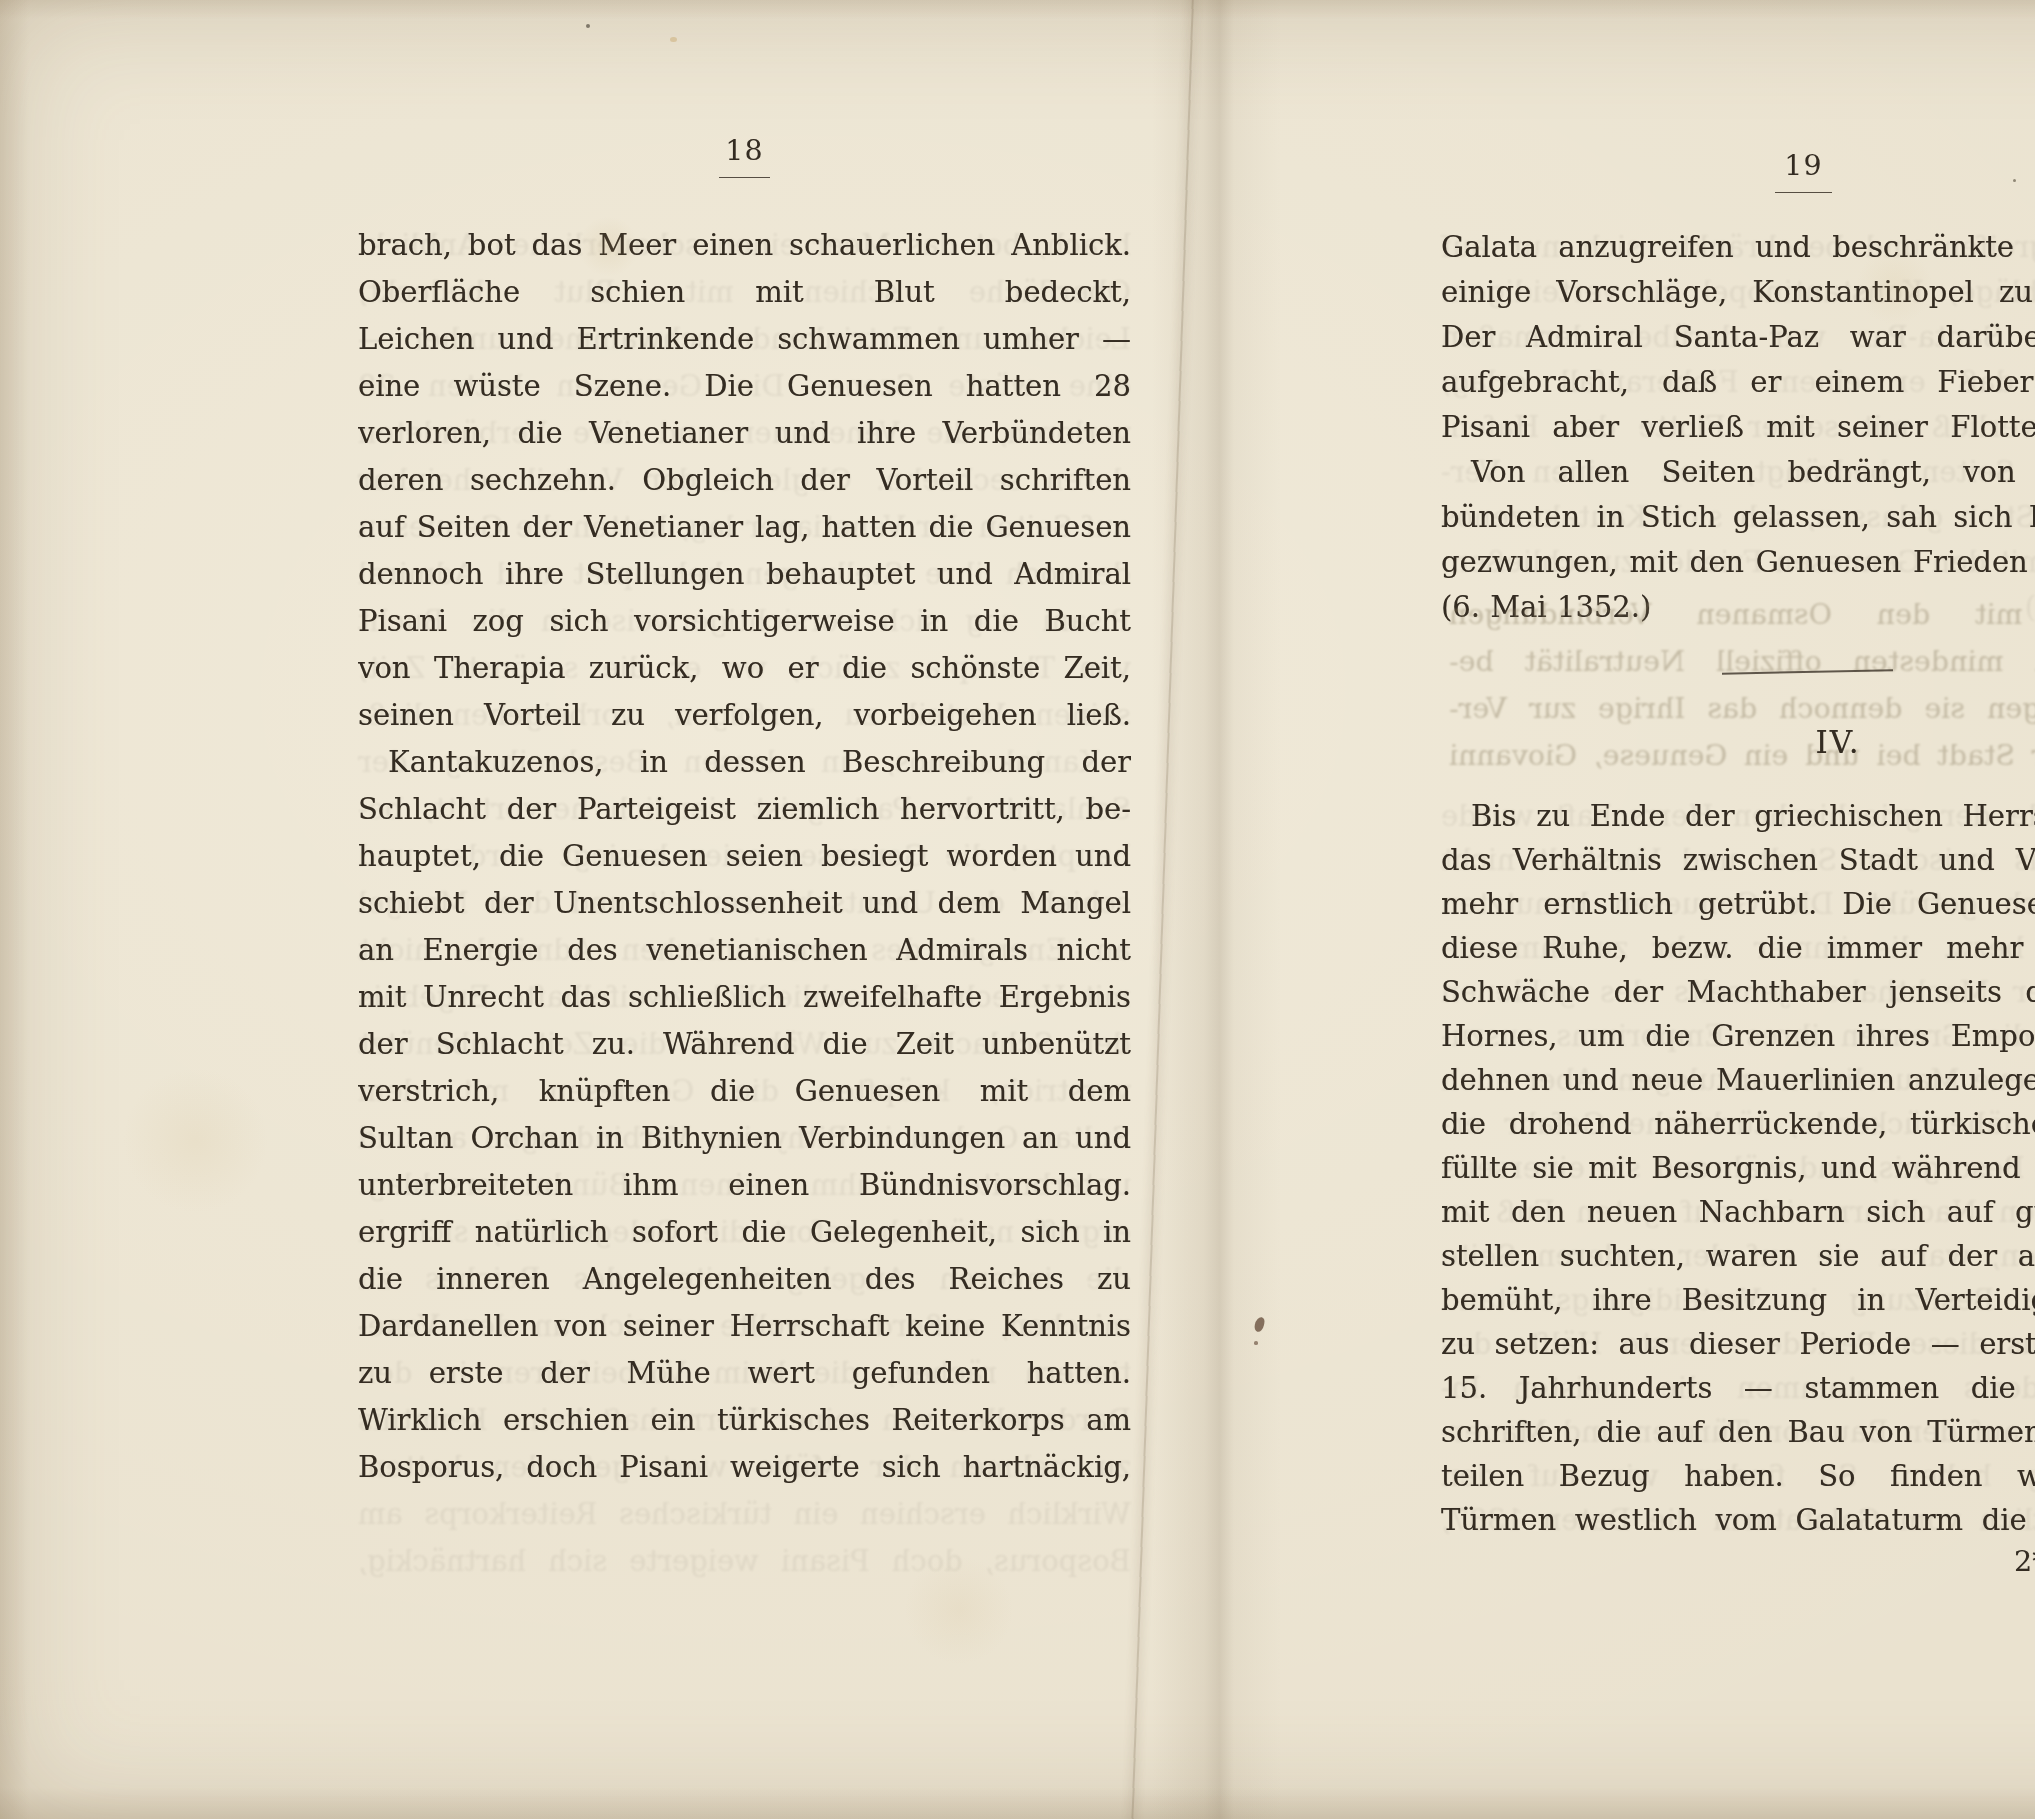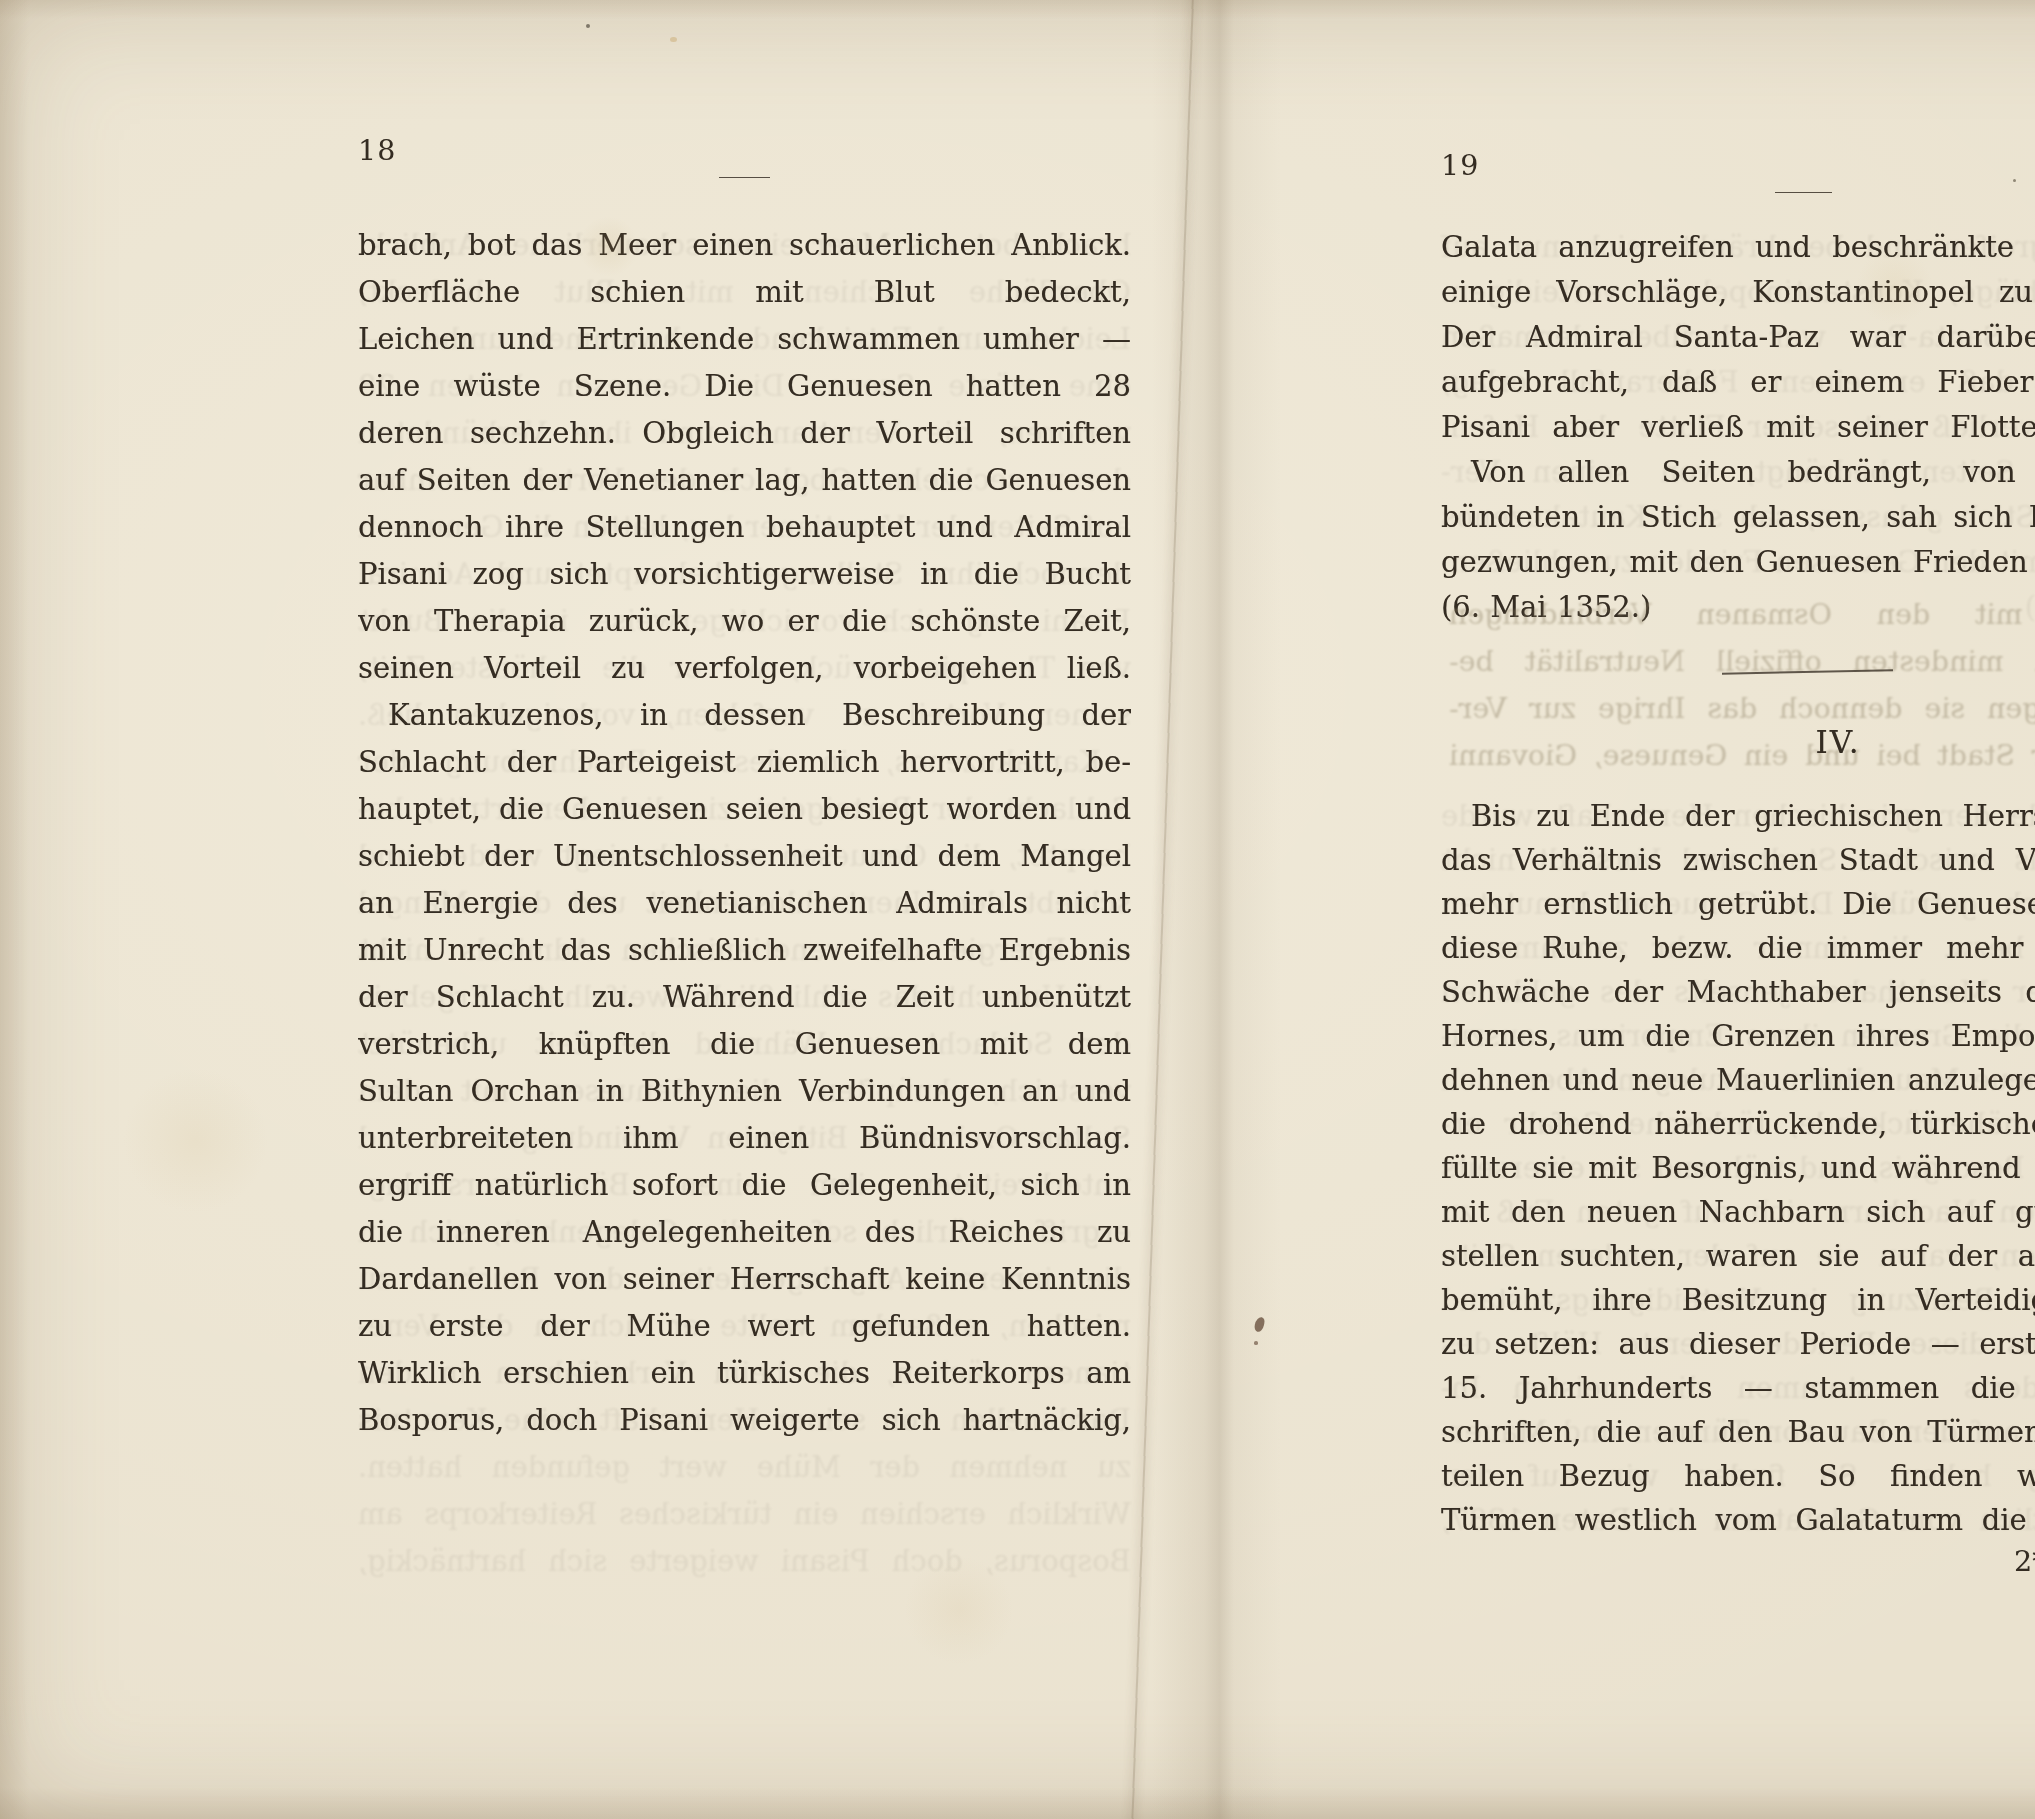--- a/index.html
+++ b/index.html
@@ -24,21 +24,21 @@
   
   .gutter{position:absolute;left:1152px;top:0;width:130px;height:100%;
     background:linear-gradient(to right, rgba(0,0,0,0), rgba(116,94,62,0.10) 40%, rgba(96,76,48,0.17) 52%, rgba(116,94,62,0.06) 63%, rgba(0,0,0,0));}
   .crease{position:absolute;left:1192px;top:-4.9px;width:2px;height:1832px;
     background:rgba(105,85,58,0.26);
     box-shadow:0 0 8.1px 2.8px rgba(105,85,58,0.12);
     transform:rotate(1.9deg);transform-origin:top left;}
 
   
   .pagenum{position:absolute;font-size:28.5px;letter-spacing:1.2px;}
-  .pagenum .num{display:block;text-align:left;}
+  .pagenum .num{display:block;text-align:center;}
   .pagenum .rule{height:1.6px;background:rgba(52,44,34,0.82);margin:9.8px auto 0;}
   .pagenum-left{left:358px;top:134px;width:773px;}
   .pagenum-left .rule{width:51px;}
   .pagenum-right{left:1441px;top:149px;width:725px;}
   .pagenum-right .rule{width:57px;}
 
   
   .textcol{position:absolute;font-size:29px;
     text-shadow:0.2px 0.2px 0.4px rgba(51,44,35,0.35);}
   .col-left{left:358px;top:222px;width:773px;}
@@ -128,20 +128,21 @@
         <div class="line">Wirklich erschien ein türkisches Reiterkorps am</div>
         <div class="line">Bosporus, doch Pisani weigerte sich hartnäckig,</div>
       </div>
     </div>
   <div class="textcol col-left">
       <div>
         <div class="line">brach, bot das Meer einen schauerlichen Anblick. Die</div>
         <div class="line">Oberfläche schien mit Blut bedeckt, Schiffstrümmer,</div>
         <div class="line">Leichen und Ertrinkende schwammen umher —</div>
         <div class="line">eine wüste Szene. Die Genuesen hatten 28 Galeeren</div>
+        <div class="line">verloren, die Venetianer und ihre Verbündeten</div>
         <div class="line">deren sechzehn. Obgleich der Vorteil schriften</div>
         <div class="line">auf Seiten der Venetianer lag, hatten die Genuesen</div>
         <div class="line">dennoch ihre Stellungen behauptet und Admiral</div>
         <div class="line">Pisani zog sich vorsichtigerweise in die Bucht</div>
         <div class="line">von Therapia zurück, wo er die schönste Zeit,</div>
         <div class="line">seinen Vorteil zu verfolgen, vorbeigehen ließ.</div>
       </div>
       <div>
         <div class="line indent">Kantakuzenos, in dessen Beschreibung der</div>
         <div class="line">Schlacht der Parteigeist ziemlich hervortritt, be-</div>

